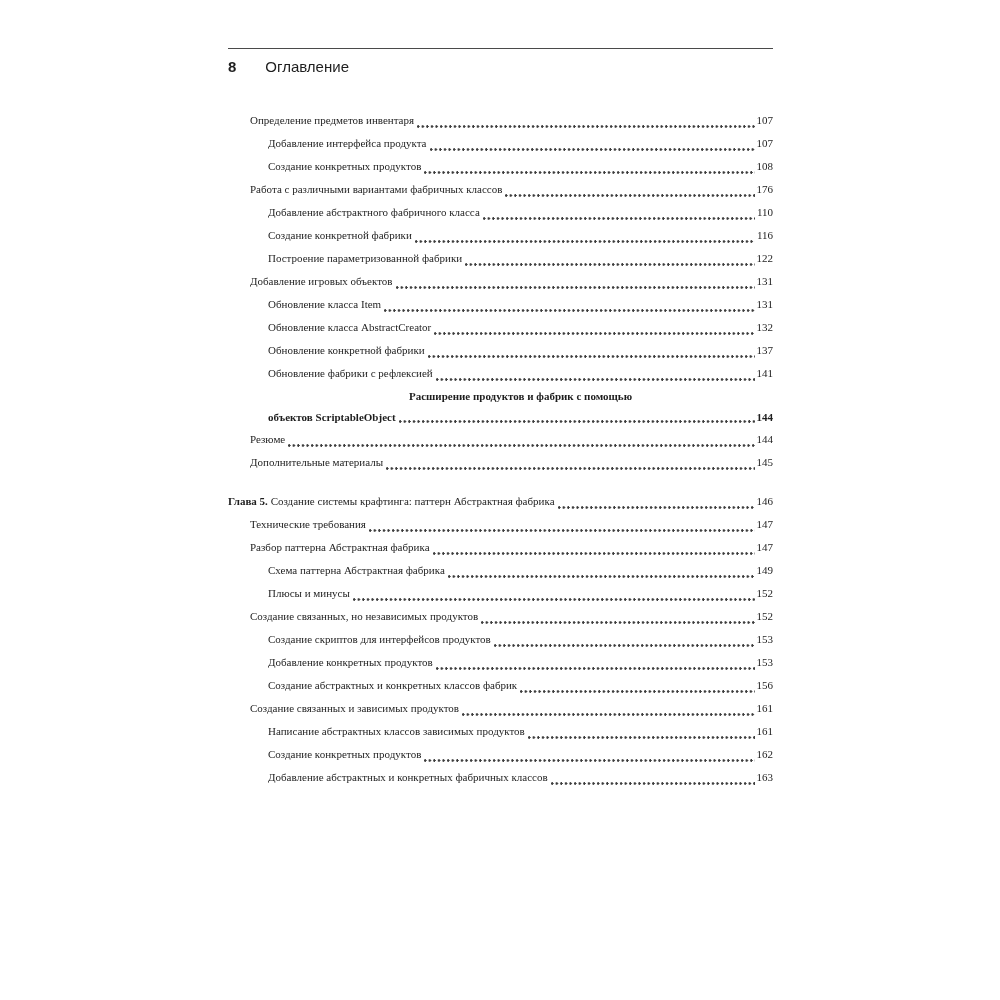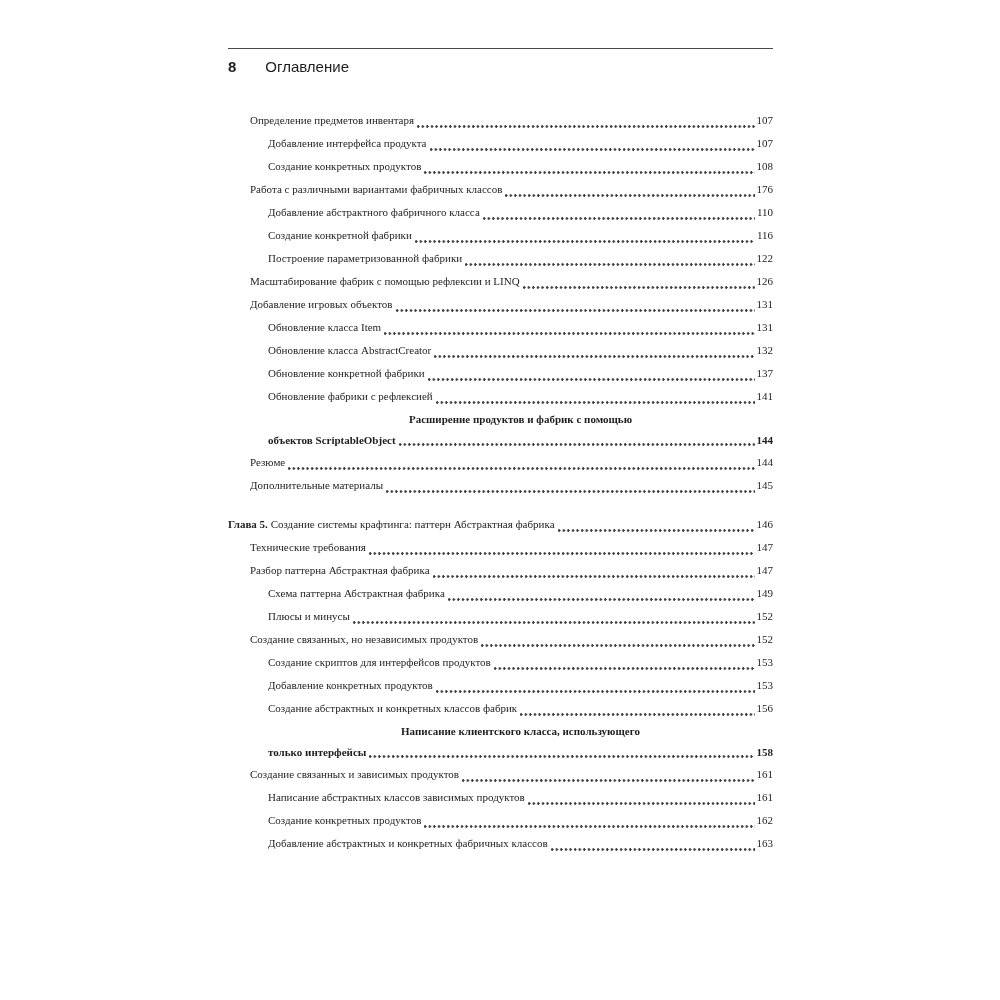--- a/index.html
+++ b/index.html
@@ -120,27 +120,20 @@
       </div>
       <div class="entry lvl2">
         <div class="line">
           <span class="title">Построение параметризованной фабрики</span>
           <span class="dots"></span>
           <span class="pg">122</span>
         </div>
       </div>
       <div class="entry lvl1">
         <div class="line">
-          <span class="title">Масштабирование фабрик с помощью рефлексии и LINQ</span>
-          <span class="dots"></span>
-          <span class="pg">126</span>
-        </div>
-      </div>
-      <div class="entry lvl1">
-        <div class="line">
           <span class="title">Добавление игровых объектов</span>
           <span class="dots"></span>
           <span class="pg">131</span>
         </div>
       </div>
       <div class="entry lvl2">
         <div class="line">
           <span class="title">Обновление класса Item</span>
           <span class="dots"></span>
           <span class="pg">131</span>
@@ -245,30 +238,20 @@
           <span class="title">Добавление конкретных продуктов</span>
           <span class="dots"></span>
           <span class="pg">153</span>
         </div>
       </div>
       <div class="entry lvl2">
         <div class="line">
           <span class="title">Создание абстрактных и конкретных классов фабрик</span>
           <span class="dots"></span>
           <span class="pg">156</span>
-        </div>
-      </div>
-      <div class="entry lvl2 multiline">
-        <div class="line">
-          <span class="title">Написание клиентского класса, использующего</span>
-        </div>
-        <div class="line">
-          <span class="title">только интерфейсы</span>
-          <span class="dots"></span>
-          <span class="pg">158</span>
         </div>
       </div>
       <div class="entry lvl1">
         <div class="line">
           <span class="title">Создание связанных и зависимых продуктов</span>
           <span class="dots"></span>
           <span class="pg">161</span>
         </div>
       </div>
       <div class="entry lvl2">

